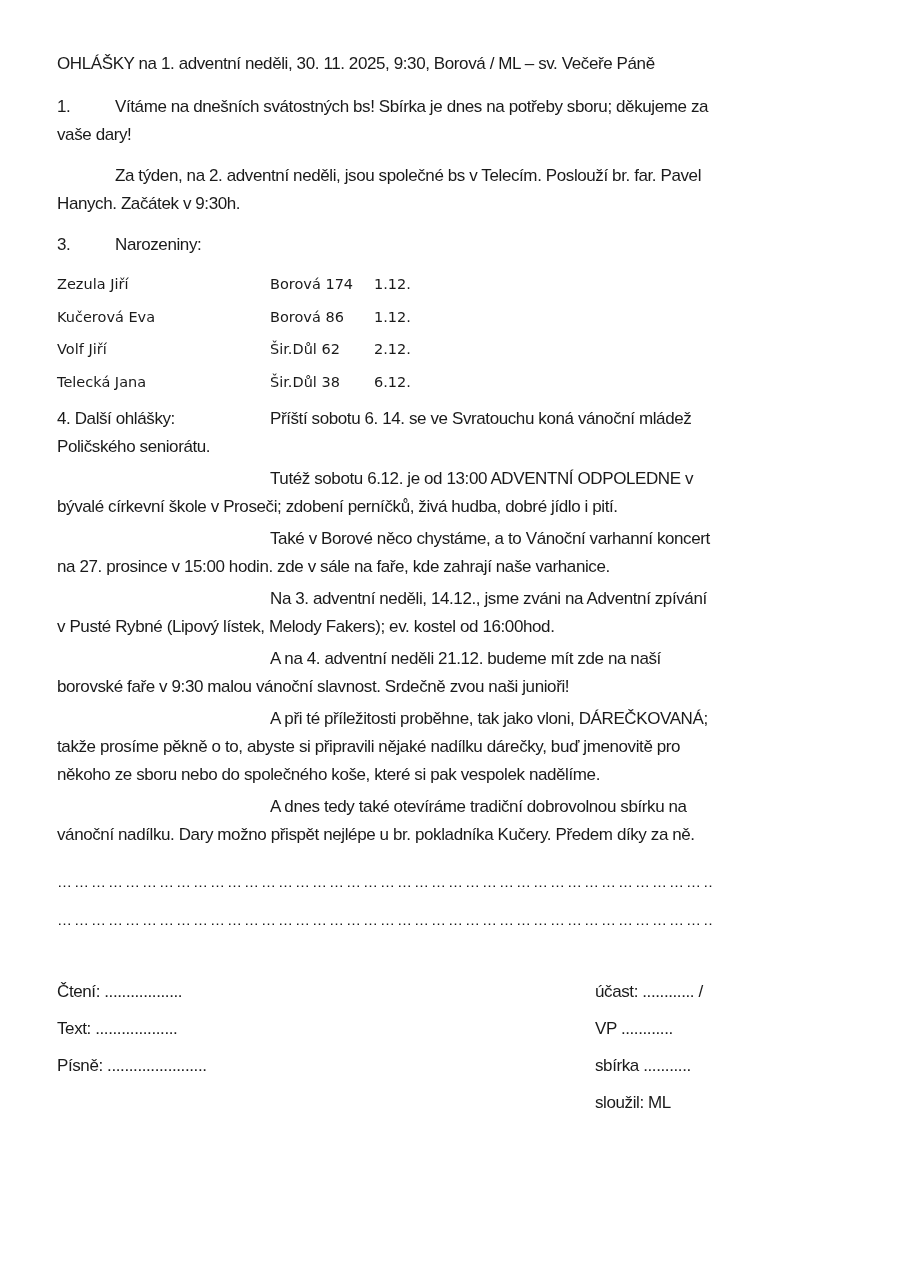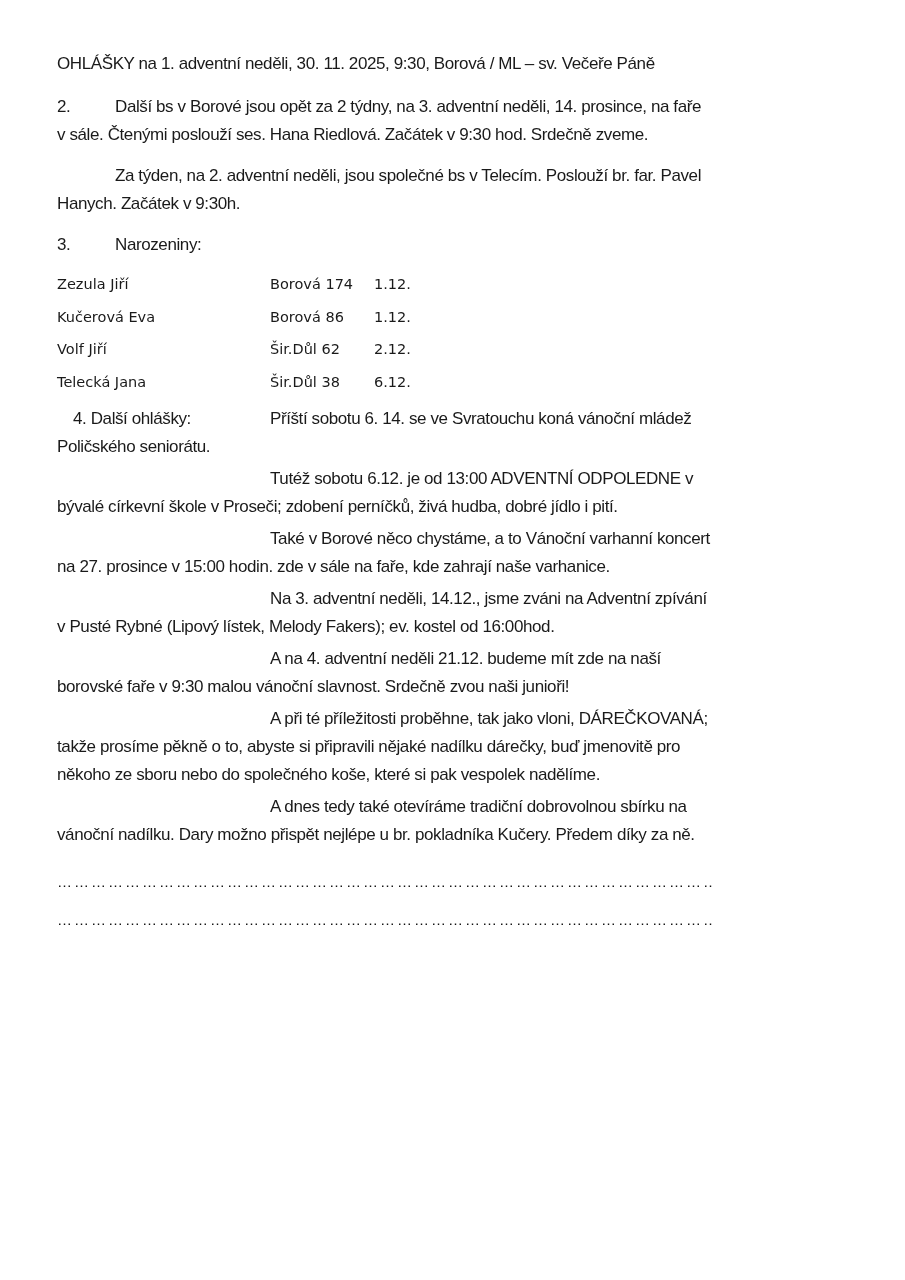--- a/index.html
+++ b/index.html
@@ -65,21 +65,21 @@
   .bday-date {
     display: inline-block;
   }
   .s4first {
     position: relative;
     text-indent: 213px;
     margin-top: 2px;
   }
   .s4label {
     position: absolute;
-    left: 16px;
+    left: 0;
     top: 0;
     text-indent: 0;
   }
   .hang {
     text-indent: 213px;
     margin-top: 4px;
   }
   .dotline {
     margin-top: 24px;
     height: 18px;
@@ -107,22 +107,22 @@
     line-height: 37px;
   }
 </style>
 </head>
 <body>
 
 <div class="page">
 
   <p class="title">OHLÁŠKY na 1. adventní neděli, 30. 11. 2025, 9:30, Borová / ML – sv. Večeře Páně</p>
 
+  <p class="numbered"><span class="num">1.</span><span>Vítáme na dnešních svátostných bs! Sbírka je dnes na potřeby sboru; děkujeme za vaše dary!</span></p>
 
-  <p class="numbered"><span class="num">2.</span><span>Další bs v Borové jsou opět za 2 týdny, na 3. adventní neděli, 14. prosince, na faře v sále. Čtenými poslouží ses. Hana Riedlová. Začátek v 9:30 hod. Srdečně zveme.</span></p>
 
   <p class="indent1">Za týden, na 2. adventní neděli, jsou společné bs v Telecím. Poslouží br. far. Pavel Hanych. Začátek v 9:30h.</p>
 
   <p class="numbered bheading"><span class="num">3.</span><span>Narozeniny:</span></p>
 
   <div class="bdays">
     <div class="bday-row"><span class="bday-name">Zezula Jiří</span><span class="bday-address">Borová 174</span><span class="bday-date">1.12.</span></div>
     <div class="bday-row"><span class="bday-name">Kučerová Eva</span><span class="bday-address">Borová 86</span><span class="bday-date">1.12.</span></div>
     <div class="bday-row"><span class="bday-name">Volf Jiří</span><span class="bday-address">Šir.Důl 62</span><span class="bday-date">2.12.</span></div>
     <div class="bday-row"><span class="bday-name">Telecká Jana</span><span class="bday-address">Šir.Důl 38</span><span class="bday-date">6.12.</span></div>
@@ -134,14 +134,26 @@
   <p class="hang">Tutéž sobotu 6.12. je od 13:00 ADVENTNÍ ODPOLEDNE v bývalé církevní škole v Proseči; zdobení perníčků, živá hudba, dobré jídlo i pití.</p>
   <p class="hang">Také v Borové něco chystáme, a to Vánoční varhanní koncert na 27. prosince v 15:00 hodin. zde v sále na faře, kde zahrají naše varhanice.</p>
   <p class="hang">Na 3. adventní neděli, 14.12., jsme zváni na Adventní zpívání v Pusté Rybné (Lipový lístek, Melody Fakers); ev. kostel od 16:00hod.</p>
   <p class="hang">A na 4. adventní neděli 21.12. budeme mít zde na naší borovské faře v 9:30 malou vánoční slavnost. Srdečně zvou naši junioři!</p>
   <p class="hang">A při té příležitosti proběhne, tak jako vloni, DÁREČKOVANÁ; takže prosíme pěkně o to, abyste si připravili nějaké nadílku dárečky, buď jmenovitě pro někoho ze sboru nebo do společného koše, které si pak vespolek nadělíme.</p>
   <p class="hang">A dnes tedy také otevíráme tradiční dobrovolnou sbírku na vánoční nadílku. Dary možno přispět nejlépe u br. pokladníka Kučery. Předem díky za ně.</p>
 
   <div class="dotline">………………………………………………………………………………………………………………………………………………………………</div>
   <div class="dotline second">………………………………………………………………………………………………………………………………………………………………</div>
 
+  <div class="footer">
+    <div class="fcol left">
+      <p>Čtení: ..................</p>
+      <p>Text: ...................</p>
+      <p>Písně: .......................</p>
+    </div>
+    <div class="fcol right">
+      <p>účast: ............ / VP ............</p>
+      <p>sbírka ...........</p>
+      <p>sloužil: ML</p>
+    </div>
+  </div>
 
 </div>
 
 </body></html>

